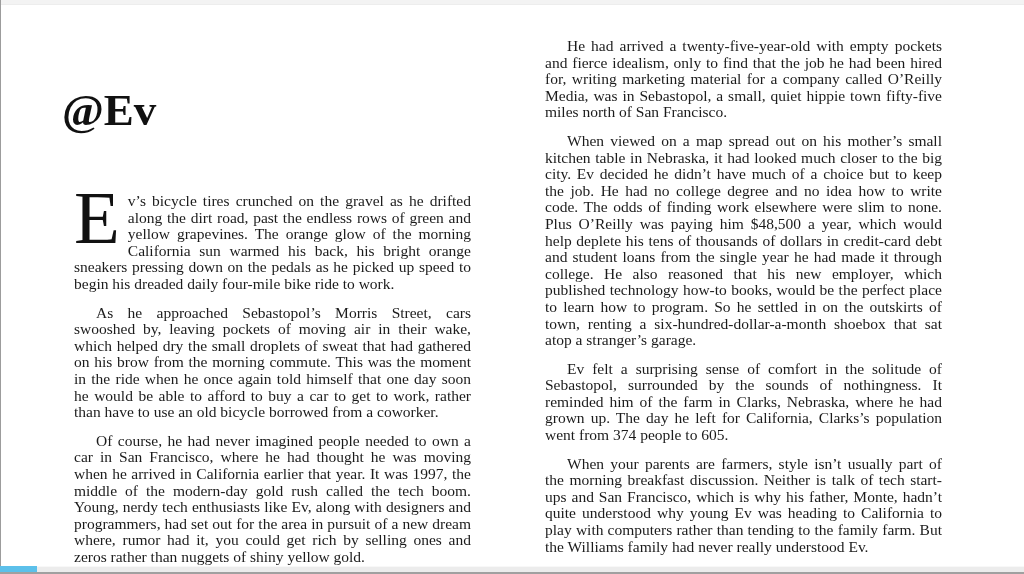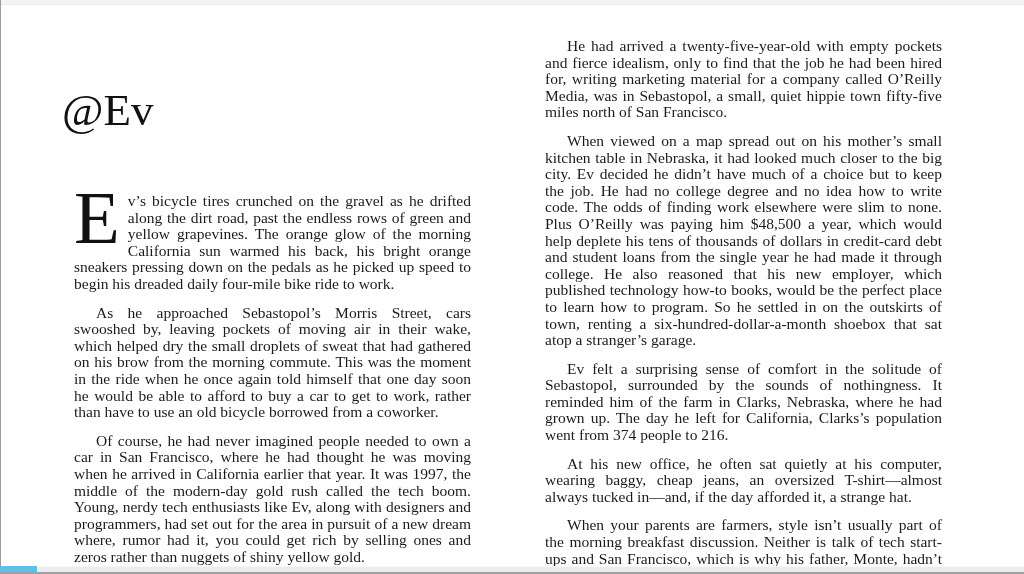--- a/index.html
+++ b/index.html
@@ -7,21 +7,21 @@
     width:1024px; height:574px; position:relative; overflow:hidden;
     background:#ffffff; color:#1b1b1b;
     font-family:"Liberation Serif","DejaVu Serif",serif;
   }
   .top-edge { position:absolute; top:0; left:0; width:100%; height:4px; background:#f3f3f3; border-bottom:1px solid #ededed; }
   .left-edge { position:absolute; top:0; left:0; width:1px; height:100%; background:#9c9c9c; }
   .col { position:absolute; width:421px; }
   #left-col  { left:62px;  top:0; }
   #right-col { left:533px; top:26px; }
   h1.chapter-title {
-    margin:88px 0 0 0; font-weight:400; font-size:45px; line-height:45px; color:#111;
+    margin:88px 0 0 0; font-weight:700; font-size:45px; line-height:45px; color:#111;
   }
   p.body-text {
     margin:12px; font-size:15.5px; line-height:16.6px;
     text-align:justify; text-justify:inter-word;
   }
   p.indent { text-indent:22px; }
   #left-col p.first { margin-top:60px; }
   .dropcap {
     float:left; font-size:75px; line-height:50px; height:50px;
     margin:0 8px 0 0; color:#111;
@@ -42,22 +42,21 @@
 <div class="col" id="left-col">
   <h1 class="chapter-title">@Ev</h1>
   <p class="body-text first"><span class="dropcap">E</span><span>v’s bicycle tires crunched on the gravel as he drifted along the dirt road, past the endless rows of green and yellow grapevines. The orange glow of the morning California sun warmed his back, his bright orange sneakers pressing down on the pedals as he picked up speed to begin his dreaded daily four-mile bike ride to work.</span></p>
   <p class="body-text indent">As he approached Sebastopol’s Morris Street, cars swooshed by, leaving pockets of moving air in their wake, which helped dry the small droplets of sweat that had gathered on his brow from the morning commute. This was the moment in the ride when he once again told himself that one day soon he would be able to afford to buy a car to get to work, rather than have to use an old bicycle borrowed from a coworker.</p>
   <p class="body-text indent">Of course, he had never imagined people needed to own a car in San Francisco, where he had thought he was moving when he arrived in California earlier that year. It was 1997, the middle of the modern-day gold rush called the tech boom. Young, nerdy tech enthusiasts like Ev, along with designers and programmers, had set out for the area in pursuit of a new dream where, rumor had it, you could get rich by selling ones and zeros rather than nuggets of shiny yellow gold.</p>
 </div>
 
 <div class="col" id="right-col">
   <p class="body-text indent">He had arrived a twenty-five-year-old with empty pockets and fierce idealism, only to find that the job he had been hired for, writing marketing material for a company called O’Reilly Media, was in Sebastopol, a small, quiet hippie town fifty-five miles north of San Francisco.</p>
   <p class="body-text indent">When viewed on a map spread out on his mother’s small kitchen table in Nebraska, it had looked much closer to the big city. Ev decided he didn’t have much of a choice but to keep the job. He had no college degree and no idea how to write code. The odds of finding work elsewhere were slim to none. Plus O’Reilly was paying him $48,500 a year, which would help deplete his tens of thousands of dollars in credit-card debt and student loans from the single year he had made it through college. He also reasoned that his new employer, which published technology how-to books, would be the perfect place to learn how to program. So he settled in on the outskirts of town, renting a six-hundred-dollar-a-month shoebox that sat atop a stranger’s garage.</p>
-  <p class="body-text indent">Ev felt a surprising sense of comfort in the solitude of Sebastopol, surrounded by the sounds of nothingness. It reminded him of the farm in Clarks, Nebraska, where he had grown up. The day he left for California, Clarks’s population went from 374 people to 216.</p>
-  <p class="body-text indent">At his new office, he often sat quietly at his computer, wearing baggy, cheap jeans, an oversized T-shirt—almost always tucked in—and, if the day afforded it, a strange hat.</p>
+  <p class="body-text indent">Ev felt a surprising sense of comfort in the solitude of Sebastopol, surrounded by the sounds of nothingness. It reminded him of the farm in Clarks, Nebraska, where he had grown up. The day he left for California, Clarks’s population went from 374 people to 605.</p>
   <p class="body-text indent">When your parents are farmers, style isn’t usually part of the morning breakfast discussion. Neither is talk of tech start-ups and San Francisco, which is why his father, Monte, hadn’t quite understood why young Ev was heading to California to play with computers rather than tending to the family farm. But the Williams family had never really understood Ev.</p>
   <p class="body-text indent">From the time he could walk he was a daydreamer. As a young boy, he would sit on the side of the family’s green tractor in the deep</p>
 </div>
 
 <div class="progress-track" style="background: rgb(236, 236, 236);">
   <div class="progress-fill" style="width: 3.6%; background: rgb(92, 192, 234);"></div>
 </div>
 <div class="bottom-edge"></div>
 
 </body></html>

